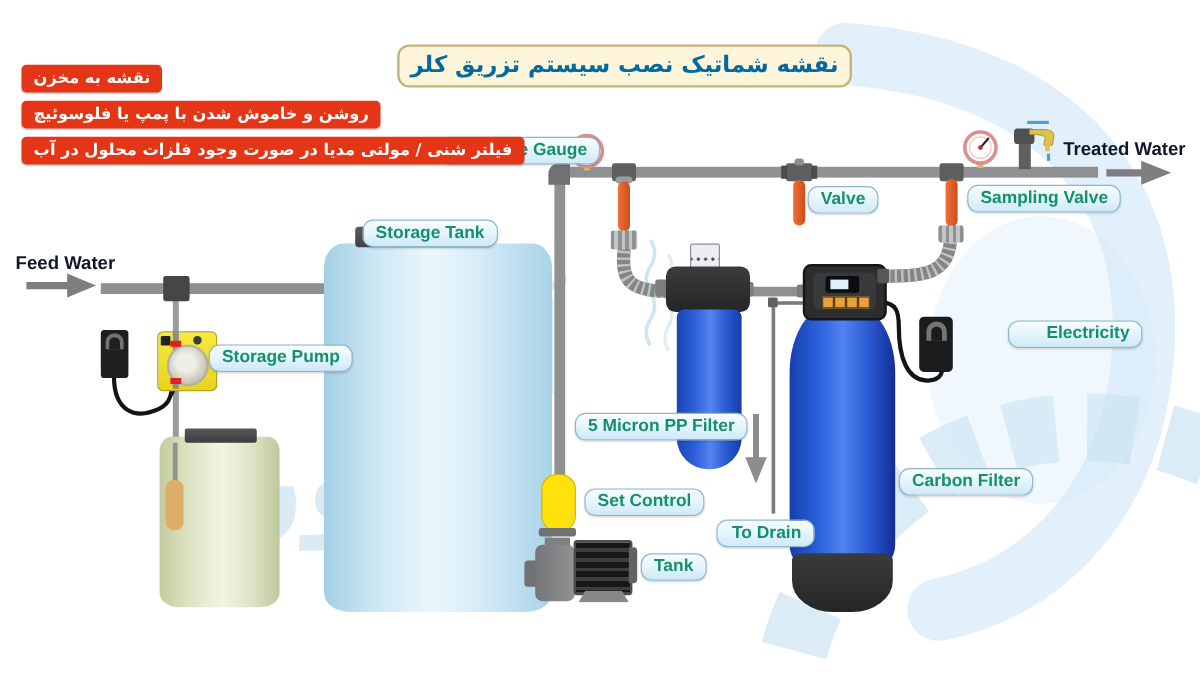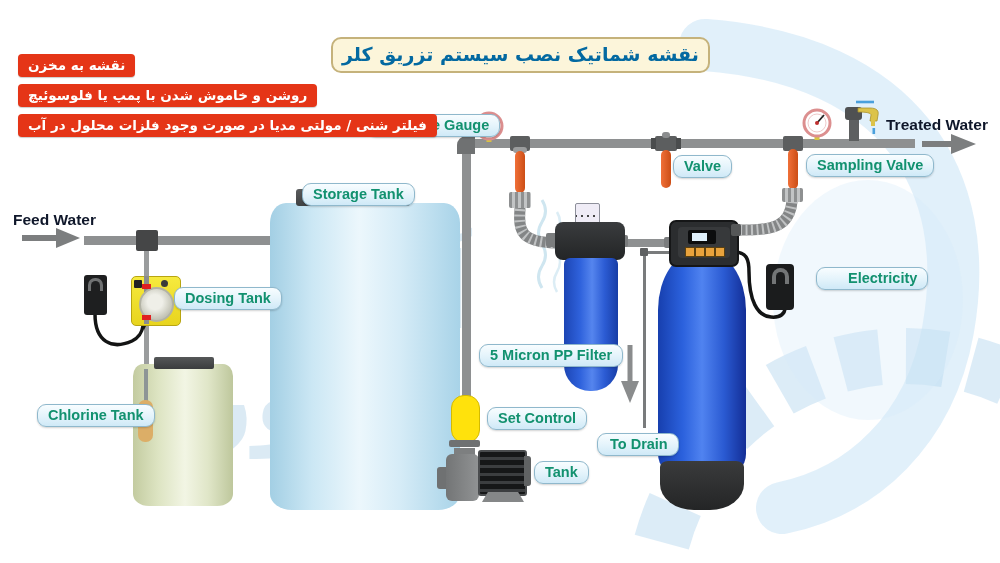--- a/index.html
+++ b/index.html
@@ -207,21 +207,21 @@
   <div class="abs z3" style="left:482px;top:492px;width:42px;height:10px;background:#858788;
        clip-path:polygon(14% 0,86% 0,100% 100%,0 100%);"></div>
 
   <div class="flowtxt" style="left:13px;top:211px;">Feed Water</div>
   <div class="flowtxt" style="left:886px;top:116px;">Treated Water</div>
 
   <div class="lbl" style="left:367px;top:114px;">Pressure Gauge</div>
   <div class="lbl" style="left:302px;top:159px;margin-top:24px;">Storage Tank</div>
   <div class="lbl" style="left:673px;top:155px;">Valve</div>
   <div class="lbl" style="left:806px;top:154px;">Sampling Valve</div>
-  <div class="lbl" style="left:174px;top:287px;">Dosing Tank</div>
-  <div class="lbl" style="left:816px;top:267px;padding-left:31px;">Electricity</div>
-  <div class="lbl" style="left:37px;top:404px;">Chlorine Tank</div>
+  <div class="lbl" style="left:174px;top:287px;">Storage Pump</div>
+  <div class="lbl" style="left:840px;top:267px;padding-left:31px;">Electricity</div>
   <div class="lbl" style="left:479px;top:344px;text-align:right;">5 Micron PP Filter</div>
   <div class="lbl" style="left:487px;top:407px;">Set Control</div>
   <div class="lbl" style="left:597px;top:433px;padding-left:12px;">To Drain</div>
+  <div class="lbl" style="left:749px;top:390px;">Carbon Filter</div>
   <div class="lbl" style="left:534px;top:461px;">Tank</div>
 
 </div>
 
 </body></html>

